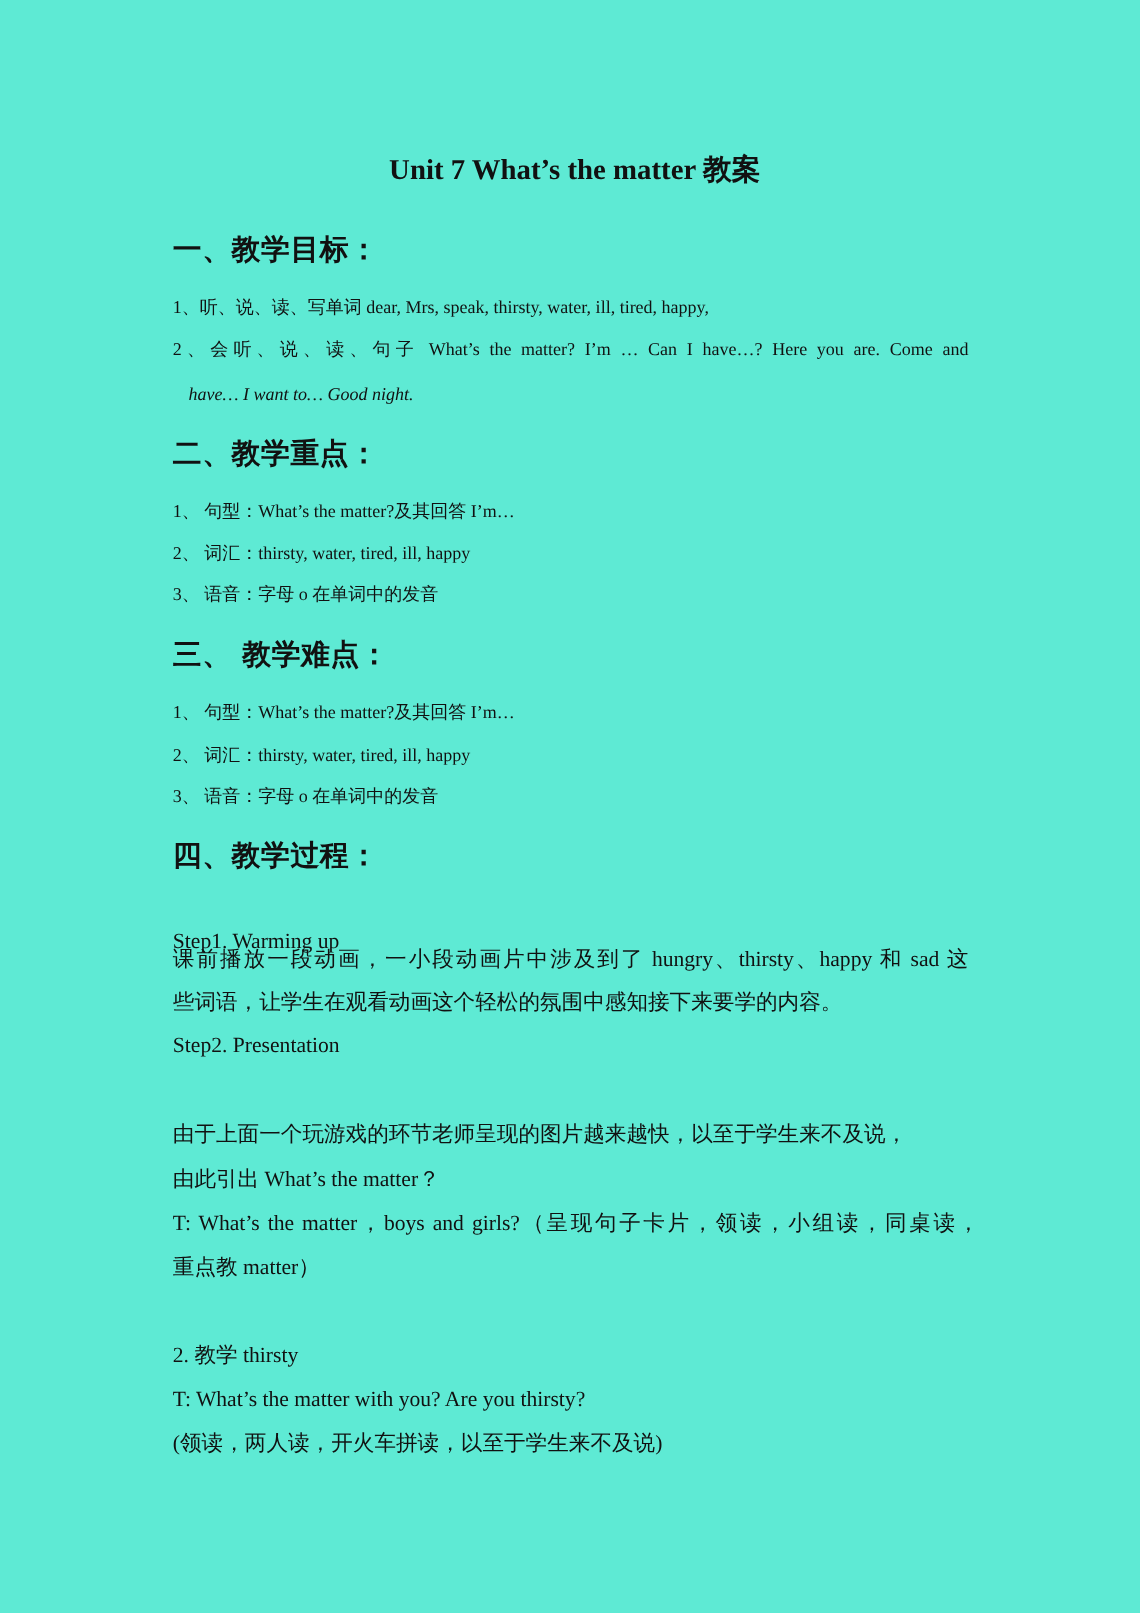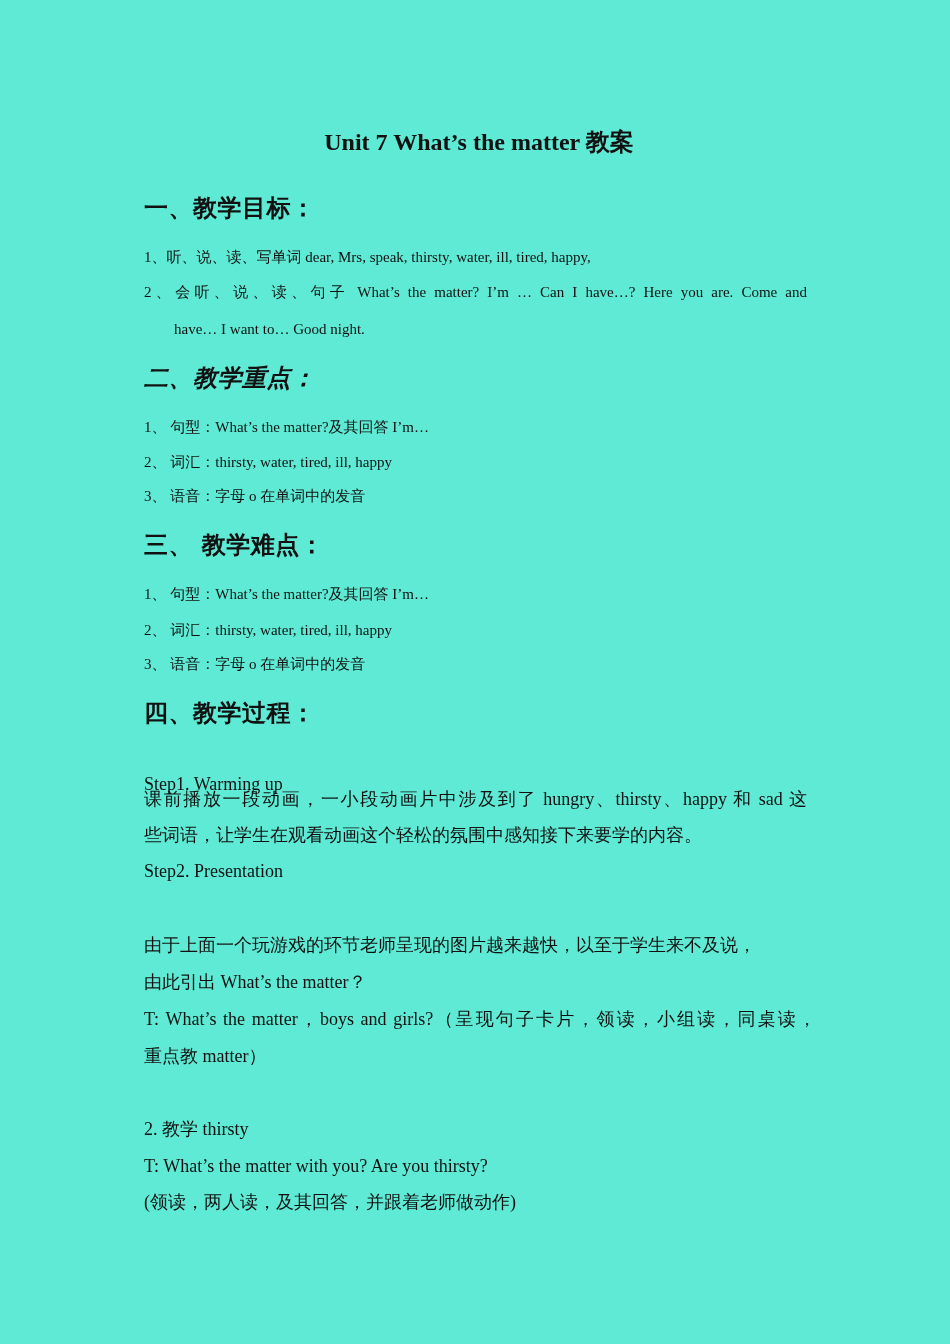--- a/index.html
+++ b/index.html
@@ -62,38 +62,38 @@
 </head>
 <body>
 
 <div class="page">
 
   <div class="title">Unit 7  What’s the matter  教案</div>
 
   <div class="heading" style="top:194px;">一、教学目标：</div>
   <div class="line" style="top:246px;">1、听、说、读、写单词 dear,  Mrs,  speak,  thirsty,  water,  ill,  tired,  happy,</div>
   <div class="line justify" style="top:281px;">2、会听、说、读、句子 What’s the matter? I’m …  Can  I  have…?  Here  you  are.  Come  and</div>
-  <div class="line" style="top:318px; left:174px;">have…                I  want  to…  Good  night.</div>
+  <div class="line" style="top:318px; left:157px;font-style:italic;">have…                I  want  to…  Good  night.</div>
 
-  <div class="heading" style="top:364px;font-style:italic;">二、教学重点：</div>
+  <div class="heading" style="top:364px;">二、教学重点：</div>
   <div class="line" style="top:416px;">1、 句型：What’s  the  matter?及其回答 I’m…</div>
   <div class="line" style="top:451px;">2、 词汇：thirsty,  water,  tired,  ill,  happy</div>
   <div class="line" style="top:485px;">3、 语音：字母 o 在单词中的发音</div>
 
   <div class="heading" style="top:531px;">三、 教学难点：</div>
   <div class="line" style="top:583px;">1、       句型：What’s  the  matter?及其回答 I’m…</div>
   <div class="line" style="top:619px;">2、       词汇：thirsty,  water,  tired,  ill,  happy</div>
   <div class="line" style="top:653px;">3、  语音：字母 o 在单词中的发音</div>
 
   <div class="heading" style="top:699px;">四、教学过程：</div>
   <div class="line body" style="top:771px;">Step1.  Warming  up</div>
   <div class="line body justify" style="top:786px;">课前播放一段动画，一小段动画片中涉及到了 hungry、thirsty、happy 和 sad 这</div>
   <div class="line body" style="top:822px;">些词语，让学生在观看动画这个轻松的氛围中感知接下来要学的内容。</div>
   <div class="line body" style="top:858px;">Step2.  Presentation</div>
   <div class="line body" style="top:932px;">由于上面一个玩游戏的环节老师呈现的图片越来越快，以至于学生来不及说，</div>
   <div class="line body" style="top:969px;">由此引出 What’s  the  matter？</div>
   <div class="line body justify" style="top:1006px; width:672px;">T:  What’s  the  matter，boys  and  girls?（呈现句子卡片，领读，小组读，同桌读，</div>
   <div class="line body" style="top:1043px;">重点教 matter）</div>
   <div class="line body" style="top:1116px;">2.   教学 thirsty</div>
   <div class="line body" style="top:1153px;">T:  What’s  the  matter  with  you?  Are  you  thirsty?</div>
-  <div class="line body" style="top:1189px;"> (领读，两人读，及其回答，并跟着老师做动作)</div>
+  <div class="line body" style="top:1189px;"> (领读，两人读，开火车拼读，以至于学生来不及说)</div>
 
 </div>
 
 </body></html>

